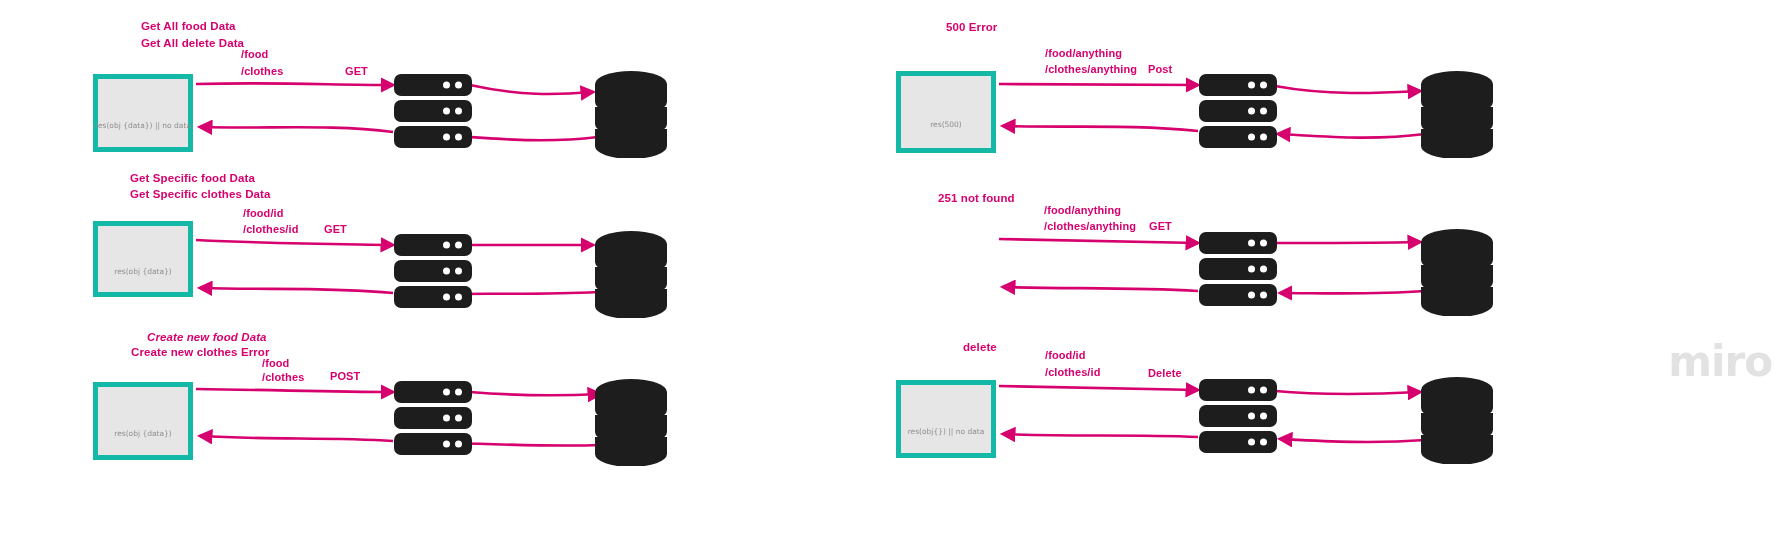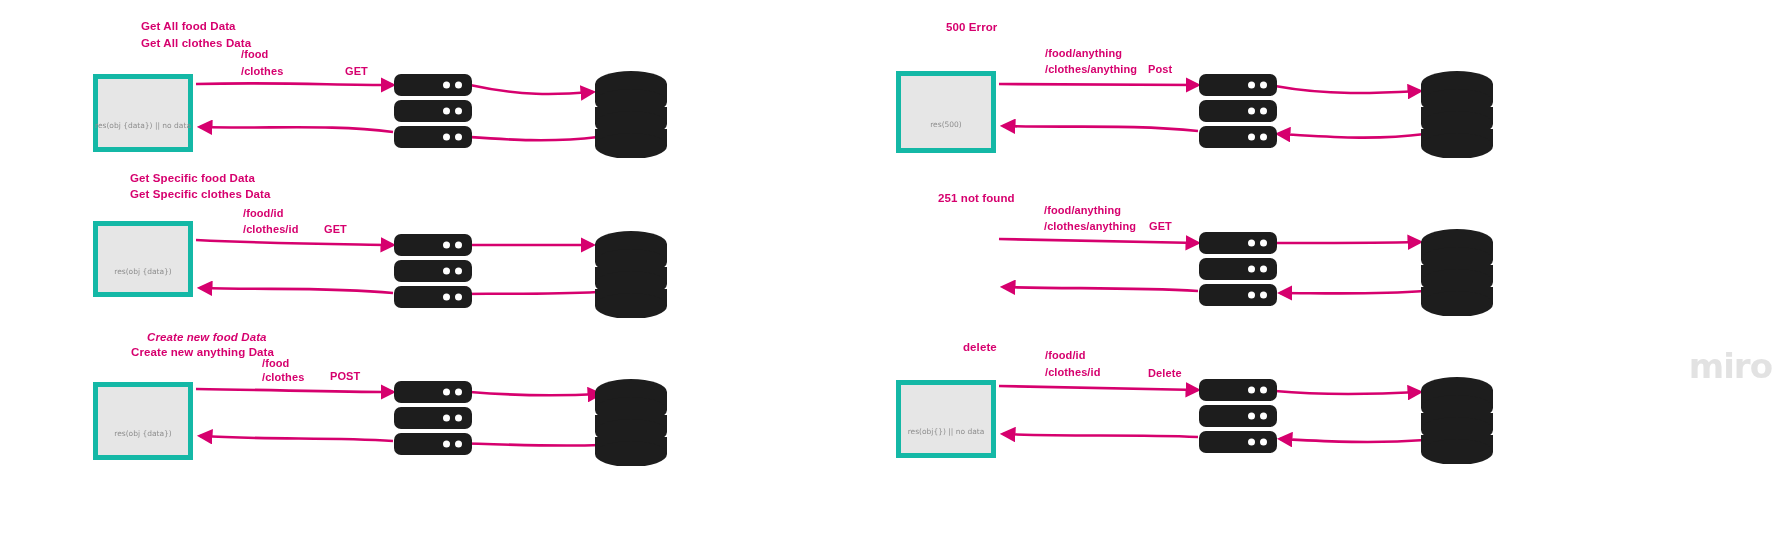--- a/index.html
+++ b/index.html
@@ -67,21 +67,21 @@
   .db svg{display:block;}
 
   
   #arrows{position:absolute;inset:0;width:1790px;height:558px;pointer-events:none;}
 
   
   .watermark{
     position:absolute;
     right:18px;bottom:6px;
     color:#e2e2e2;
-    font-size:34px;
+    font-size:42px;
     font-weight:bold;
     letter-spacing:-1px;
     font-family:"DejaVu Sans", sans-serif;
     user-select:none;
   }
 </style>
 </head>
 <body>
 
 <div id="canvas">
@@ -120,21 +120,21 @@
       <path d="M1198,291 C1130,287 1070,289 1003,287"></path>
 
       <path d="M999,386 C1080,388 1140,389 1198,390"></path>
       <path d="M1275,391 C1330,396 1380,394 1420,392"></path>
       <path d="M1425,440 C1370,444 1320,441 1280,439"></path>
       <path d="M1198,437 C1130,434 1070,437 1003,434"></path>
     </g>
   </svg>
 
   <div class="lbl title" style="left:141px;top:20px;">Get All food Data</div>
-  <div class="lbl title" style="left:141px;top:37px;">Get All clothes Data</div>
+  <div class="lbl title" style="left:141px;top:37px;">Get All delete Data</div>
   <div class="lbl" style="left:241px;top:48px;">/food</div>
   <div class="lbl" style="left:241px;top:65px;">/clothes</div>
   <div class="lbl verb" style="left:345px;top:65px;">GET</div>
 
   <div class="resbox" style="left:93px;top:74px;width:100px;height:78px;">
     <span class="restext">res(obj {data}) || no data</span>
   </div>
 
   <div class="rack" style="left:394px;top:74px;">
     <div class="rackbar">
@@ -194,21 +194,21 @@
       <rect x="1" y="14" width="72" height="18" fill="#1d1d1d"></rect>
       <ellipse cx="37" cy="32" rx="36" ry="13" fill="#1d1d1d"></ellipse>
       <rect x="1" y="37" width="72" height="17" fill="#1d1d1d"></rect>
       <ellipse cx="37" cy="54" rx="36" ry="13" fill="#1d1d1d"></ellipse>
       <rect x="1" y="59" width="72" height="17" fill="#1d1d1d"></rect>
       <ellipse cx="37" cy="76" rx="36" ry="13" fill="#1d1d1d"></ellipse>
     </svg>
   </div>
 
   <div class="lbl title" style="left:147px;top:331px;font-style:italic;">Create new food Data</div>
-  <div class="lbl title" style="left:131px;top:346px;">Create new anything Data</div>
+  <div class="lbl title" style="left:131px;top:346px;">Create new clothes Error</div>
   <div class="lbl" style="left:262px;top:357px;">/food</div>
   <div class="lbl" style="left:262px;top:371px;">/clothes</div>
   <div class="lbl verb" style="left:330px;top:370px;">POST</div>
 
   <div class="resbox" style="left:93px;top:382px;width:100px;height:78px;">
     <span class="restext">res(obj {data})</span>
   </div>
 
   <div class="rack" style="left:394px;top:381px;">
     <div class="rackbar">

